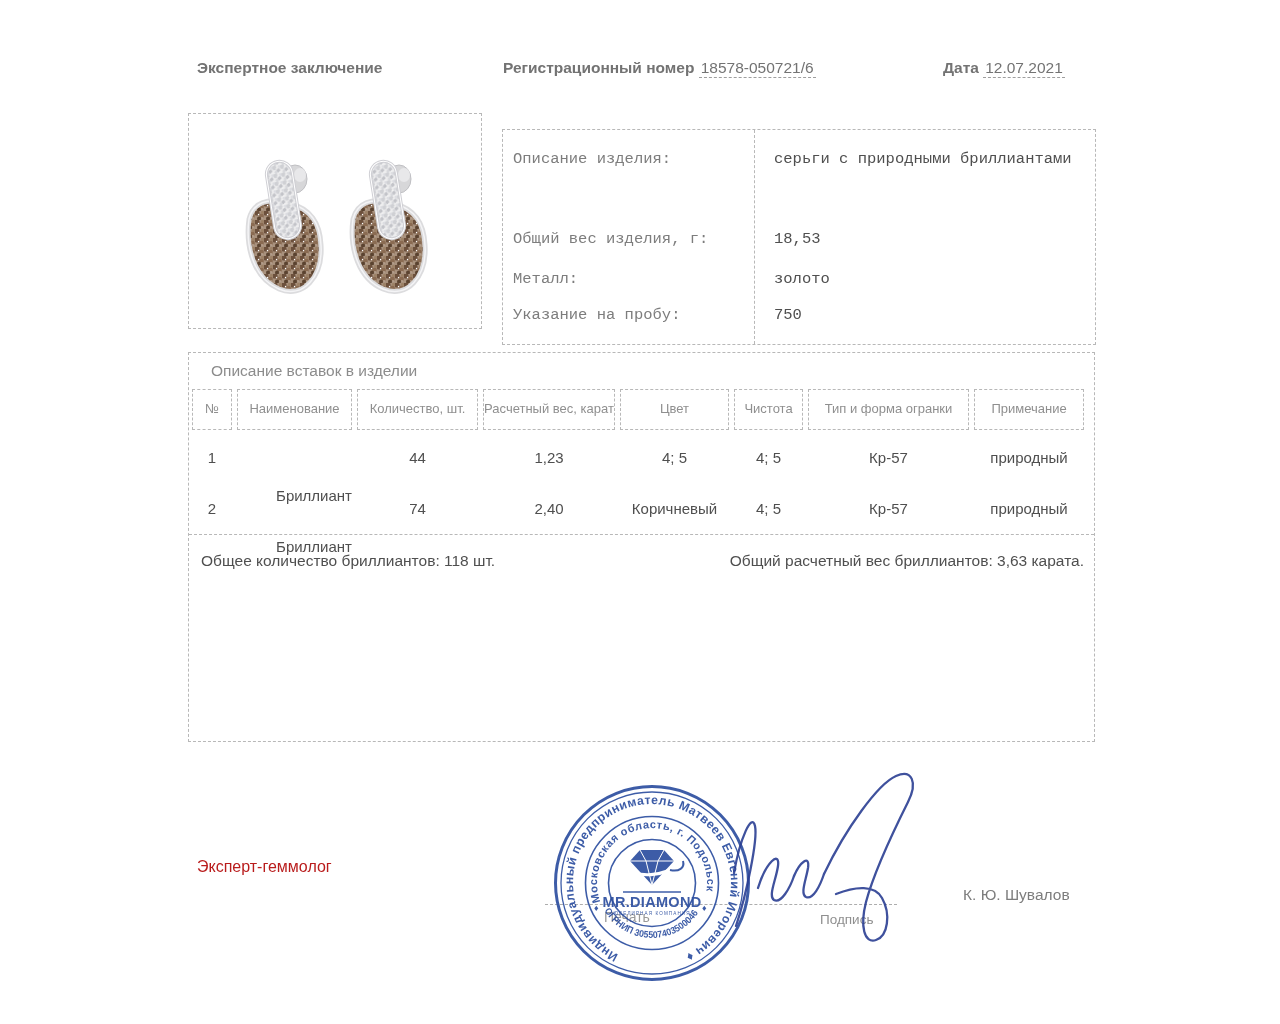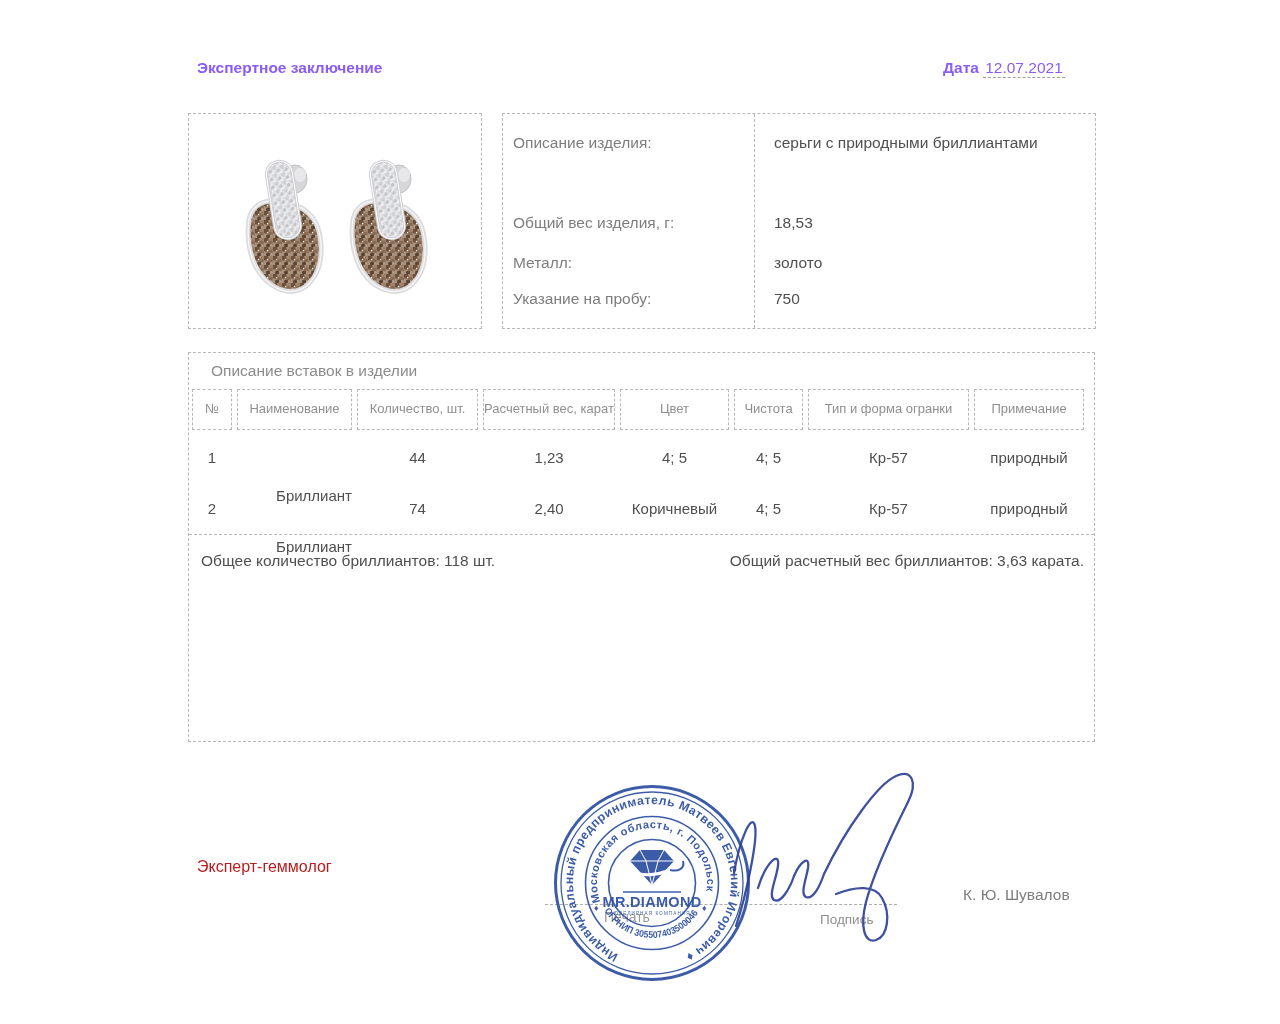--- a/index.html
+++ b/index.html
@@ -2,21 +2,21 @@
 <html><head>
 <meta charset="utf-8">
 <style>
   html,body{margin:0;padding:0;background:#ffffff;}
   .page{position:relative;width:1280px;height:1024px;background:#fff;
         font-family:"Liberation Sans", sans-serif;overflow:hidden;}
   .abs{position:absolute;}
   .dashed-box{position:absolute;border:1px dashed #b8b8b8;}
   .lbl{color:#7d7d7d;font-size:15.5px;}
   .val{color:#4f4f4f;font-size:15.5px;}
-  .hdr{position:absolute;top:59px;font-size:15.5px;font-weight:bold;color:#8b5cf6;white-space:nowrap;}
+  .hdr{position:absolute;top:59px;font-size:15.5px;font-weight:bold;color:#737373;white-space:nowrap;}
   .uline{font-weight:normal;border-bottom:1px dashed #9e9e9e;padding:0 2px 1px 2px;}
   
   .desc-div{position:absolute;left:251px;top:0;bottom:0;border-left:1px dashed #b8b8b8;}
   .desc-row{position:absolute;left:10px;right:8px;white-space:nowrap;}
   .desc-row .lbl{position:absolute;left:0;}
   .desc-row .val{position:absolute;left:261px;}
   
   .t-head{position:absolute;left:3px;top:36px;display:flex;gap:5px;}
   .hcell{border:1px dashed #b8b8b8;height:41px;display:flex;align-items:center;justify-content:center;
          text-align:center;font-size:13px;color:#8f8f8f;line-height:1.25;box-sizing:border-box;}
@@ -29,20 +29,24 @@
   .gray-sm{color:#9a9a9a;font-size:14px;}
   .cert{font-size:12.5px;color:#7d7d7d;line-height:16px;}
   svg text{font-family:"Liberation Sans", sans-serif;}
 </style>
 </head>
 <body>
 
 <div class="page">
 
   <div class="hdr" style="left:197px;">Экспертное заключение</div>
+  <div class="hdr" style="left:503px;">
+    <span>Регистрационный номер</span>
+    <span class="uline">18578-050721/6</span>
+  </div>
   <div class="hdr" style="left:943px;">
     <span>Дата</span>
     <span class="uline">12.07.2021</span>
   </div>
 
   <div class="dashed-box" style="left:188px;top:113px;width:292px;height:214px;">
     <svg width="210" height="160" viewBox="0 0 210 160" style="position:absolute;left:42px;top:37px;">
       <defs>
         <pattern id="pvB" width="9" height="9" patternUnits="userSpaceOnUse">
           <rect width="9" height="9" fill="#a8917d"></rect>
@@ -71,21 +75,21 @@
             <rect x="33" y="4" width="26" height="78" rx="13" fill="url(#pvW)" stroke="#cfcfd4" stroke-width="3"></rect>
             <rect x="33" y="4" width="26" height="78" rx="13" fill="none" stroke="#ffffff" stroke-width="1"></rect>
           </g>
         </g>
       </defs>
       <use href="#earring" x="6" y="6"></use>
       <use href="#earring" x="110" y="6"></use>
     </svg>
   </div>
 
-  <div class="dashed-box" style="left:502px;top:113px;width:592px;height:214px;">
+  <div class="dashed-box" style="left:502px;top:129px;width:592px;height:214px;font-family:Liberation Mono, monospace;">
     <div class="desc-div"></div>
     <div class="desc-row" style="top:20px;">
       <span class="lbl">Описание изделия:</span>
       <span class="val">серьги с природными бриллиантами</span>
     </div>
     <div class="desc-row" style="top:100px;">
       <span class="lbl">Общий вес изделия, г:</span>
       <span class="val">18,53</span>
     </div>
     <div class="desc-row" style="top:140px;">

